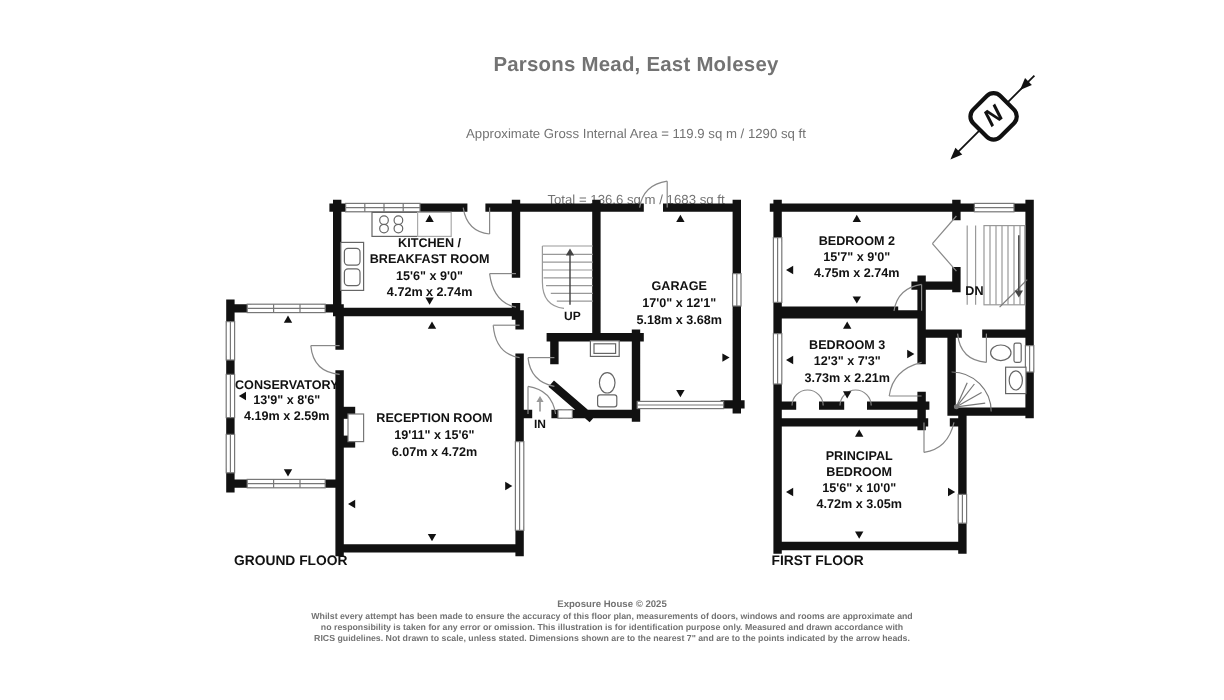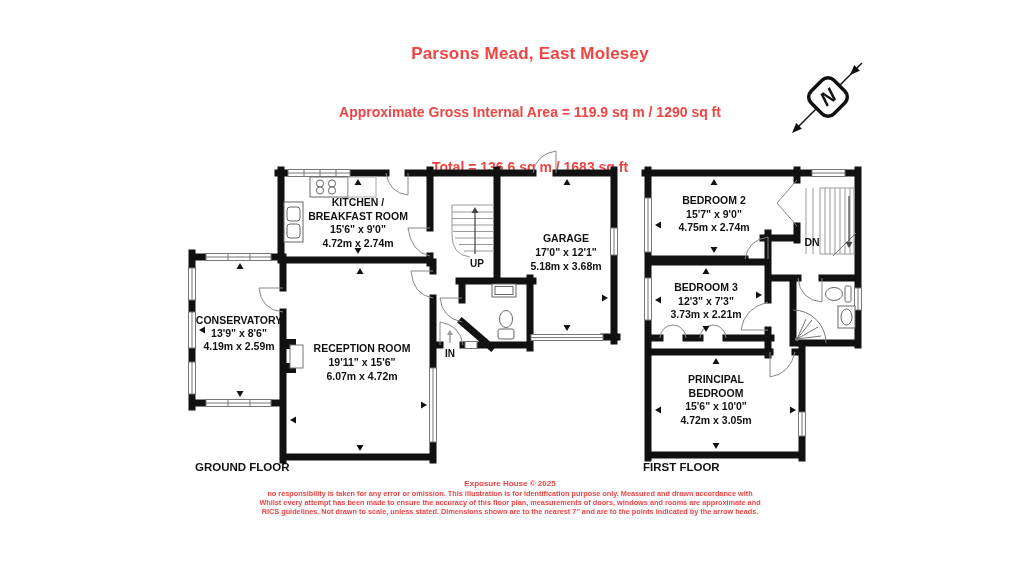--- a/index.html
+++ b/index.html
@@ -1,26 +1,26 @@
 <!DOCTYPE html>
 <html><head>
 <meta charset="utf-8">
 <style>
   html,body{margin:0;padding:0;background:#fff;}
   #page{position:relative;width:1020px;height:583px;background:#fff;overflow:hidden;
-        font-family:"Liberation Sans",sans-serif;color:#ef4444;}
+        font-family:"Liberation Sans",sans-serif;color:#737373;}
   #header{position:absolute;top:44px;left:130px;width:800px;text-align:center;}
   #header .title{font-size:17px;font-weight:bold;letter-spacing:.2px;margin-bottom:5px;}
-  #header .sub{font-size:14px;font-weight:bold;line-height:13.2px;margin-top:42px;}
+  #header .sub{font-size:11px;font-weight:normal;line-height:13.2px;margin-top:42px;}
   #plan-svg{position:absolute;left:0;top:0;}
   text{font-family:"Liberation Sans",sans-serif;font-weight:bold;fill:#111;}
   .room-txt{font-size:10.5px;text-anchor:middle;}
   .small-txt{font-size:10px;text-anchor:middle;}
   .floor-lbl{font-size:11.5px;}
-  #footer{position:absolute;top:479px;left:0;width:1020px;text-align:center;font-weight:bold;}
+  #footer{position:absolute;top:499px;left:0;width:1020px;text-align:center;font-weight:bold;}
   #footer .co{font-size:8px;line-height:9.5px;}
   #footer .disc{font-size:7.3px;line-height:9px;}
 </style>
 </head>
 <body>
 
 <div id="page">
 
   <div id="header">
     <div class="title">Parsons Mead, East Molesey</div>
@@ -296,18 +296,18 @@
       <path d="M22 -22 L31.9 -26.2 L26.2 -31.9 Z" fill="#111"></path>
       <g transform="rotate(-45)">
         <rect x="-16" y="-16" width="32" height="32" rx="8" fill="#fff" stroke="#111" stroke-width="3.5"></rect>
       </g>
       <text x="0" y="0" transform="rotate(-38)" text-anchor="middle" dominant-baseline="central" style="font-size:20px;font-style:italic;">N</text>
     </g>
   </svg>
 
   <div id="footer">
     <div class="co">Exposure House © 2025</div>
+    <div class="disc">Whilst every attempt has been made to ensure the accuracy of this floor plan, measurements of doors, windows and rooms are approximate and</div>
     <div class="disc">no responsibility is taken for any error or omission. This illustration is for identification purpose only. Measured and drawn accordance with</div>
-    <div class="disc">Whilst every attempt has been made to ensure the accuracy of this floor plan, measurements of doors, windows and rooms are approximate and</div>
     <div class="disc">RICS guidelines. Not drawn to scale, unless stated. Dimensions shown are to the nearest 7" and are to the points indicated by the arrow heads.</div>
   </div>
 
 </div>
 
 </body></html>

